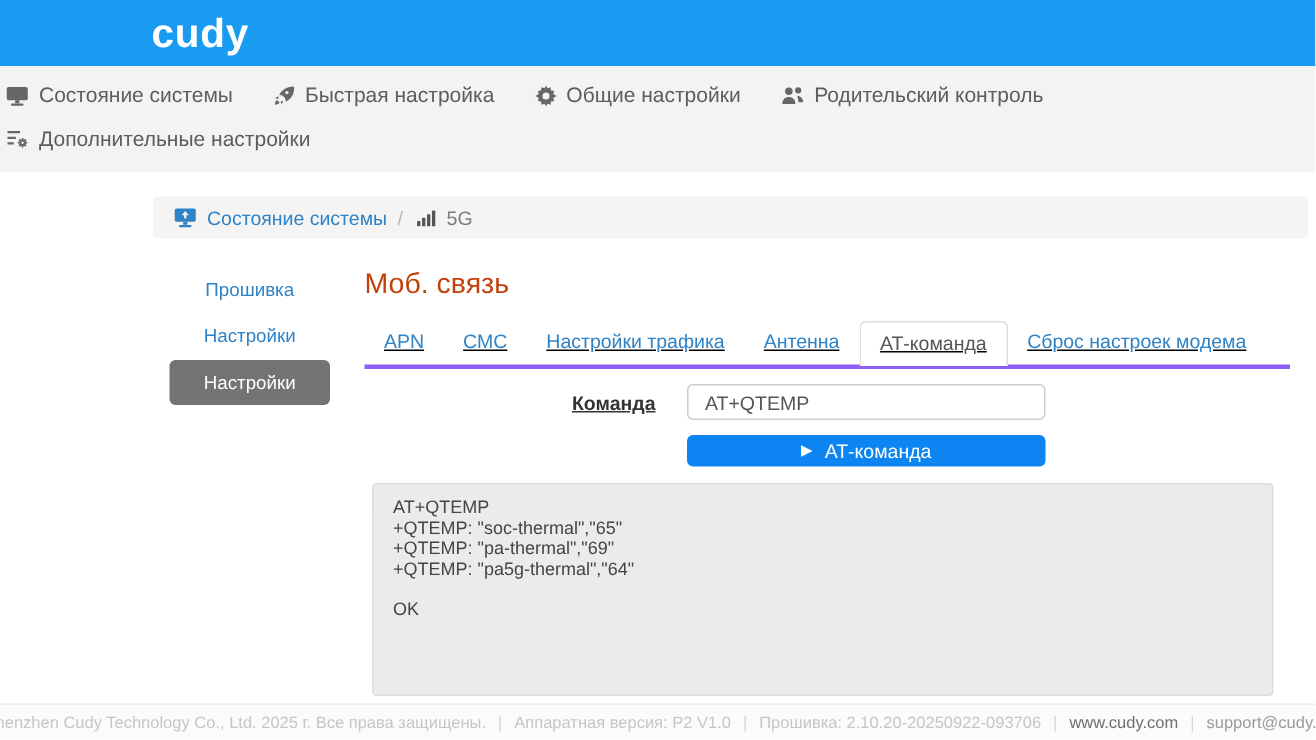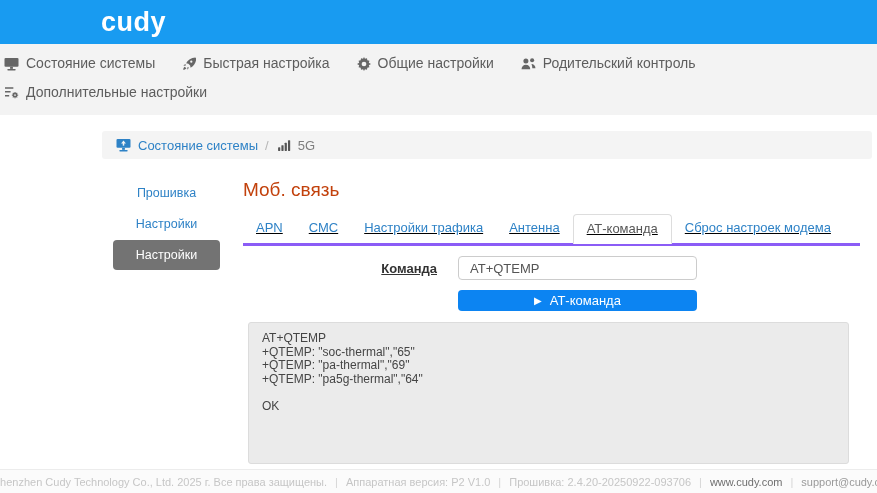--- a/index.html
+++ b/index.html
@@ -221,18 +221,18 @@
 
 OK</div>
   </div>
 </div>
 
 <div class="footer">
   <span>© Shenzhen Cudy Technology Co., Ltd. 2025 г. Все права защищены.</span>
   <span class="f-sep">|</span>
   <span>Аппаратная версия: P2 V1.0</span>
   <span class="f-sep">|</span>
-  <span>Прошивка: 2.4.20-20250922-093706</span>
+  <span>Прошивка: 2.10.20-20250922-093706</span>
   <span class="f-sep">|</span>
   <span class="f-site">www.cudy.com</span>
   <span class="f-sep">|</span>
   <span class="f-mail">support@cudy.com</span>
 </div>
 
 </body></html>

